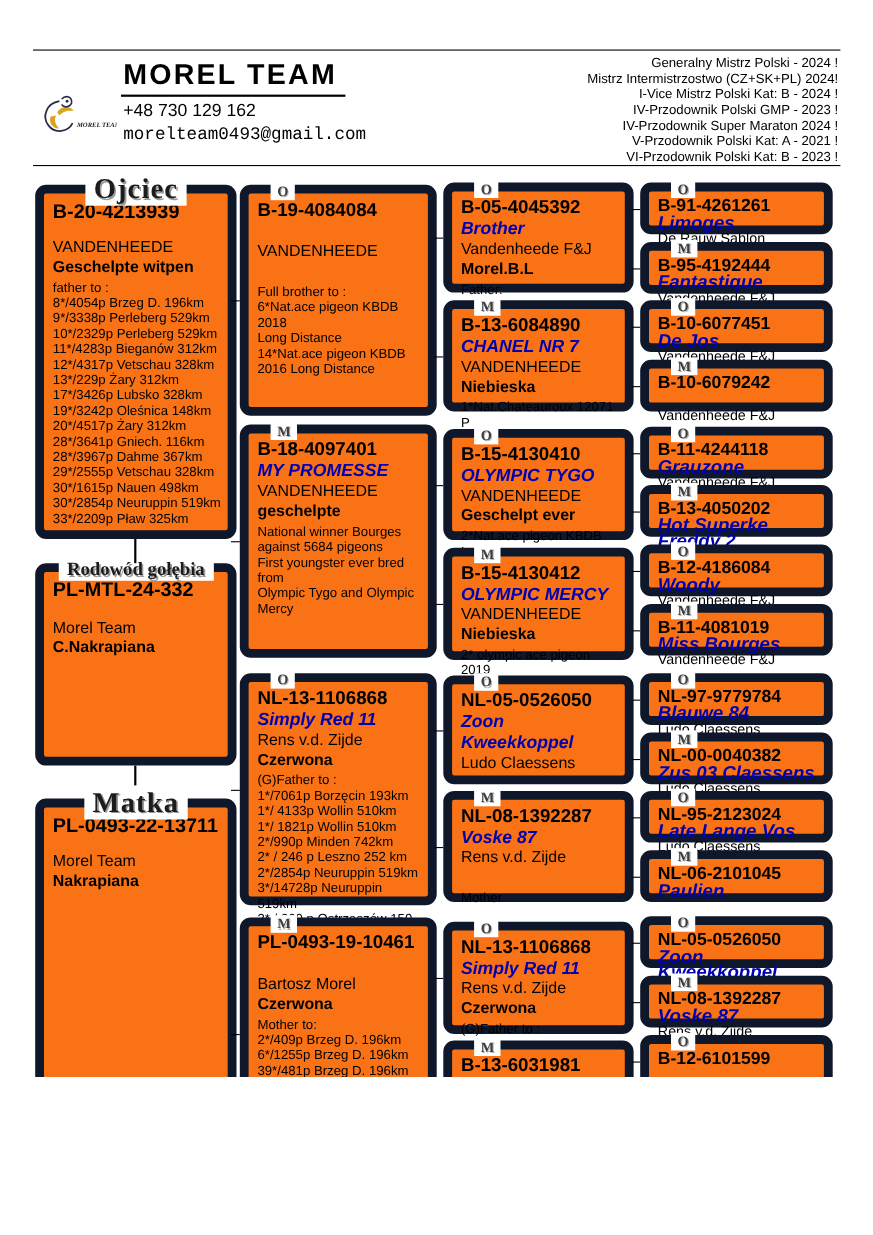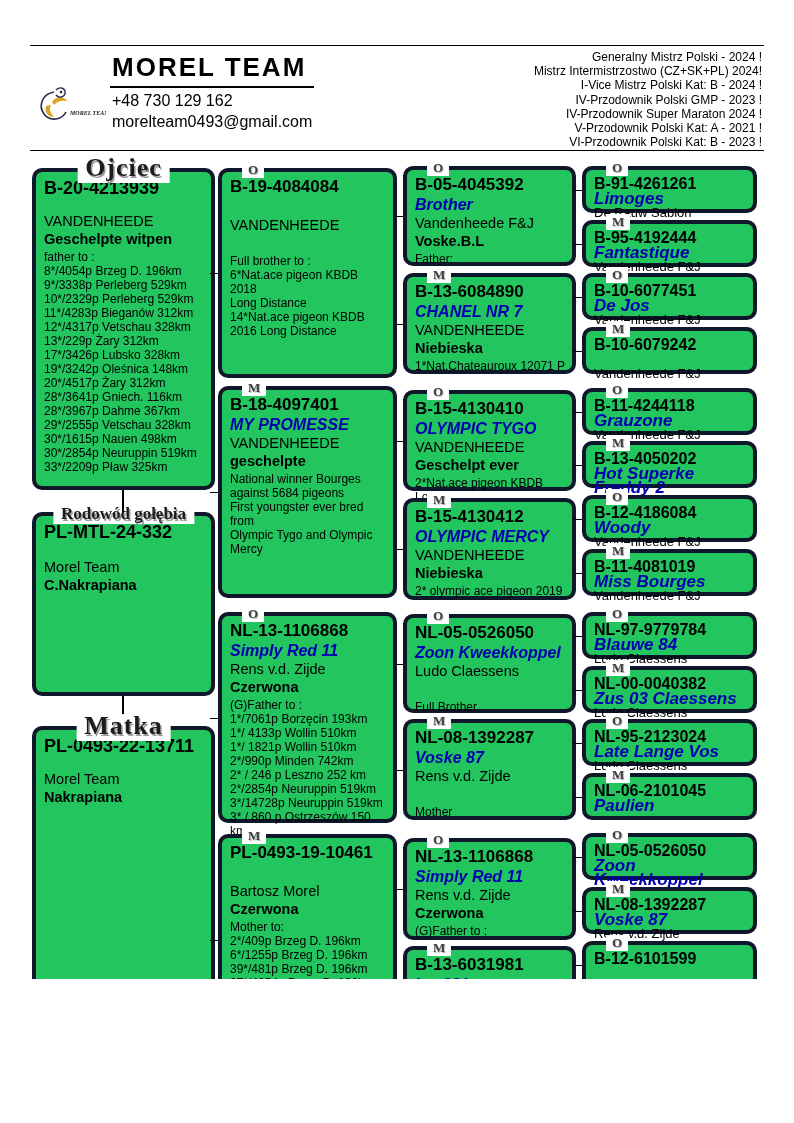--- a/index.html
+++ b/index.html
@@ -3,26 +3,26 @@
 <meta charset="utf-8">
 <style>
   html,body{margin:0;padding:0;background:#fff;}
   #page{position:relative;width:794px;height:979px;background:#fff;overflow:hidden;
         font-family:"Liberation Sans",sans-serif;color:#000;}
   .hrule{position:absolute;left:30px;width:734px;height:0;border-top:1.6px solid #000;}
   
   #brand-title{position:absolute;left:110px;top:52px;font-size:26px;font-weight:bold;
         letter-spacing:2px;border-bottom:2px solid #000;padding:0 8px 3px 2px;}
   #brand-phone{position:absolute;left:112px;top:92px;font-size:16px;}
-  #brand-email{position:absolute;left:112px;top:113px;font-size:16px;}
+  #brand-email{position:absolute;left:112px;top:113px;font-size:16px;font-family:Liberation Mono, monospace;}
   #logo{position:absolute;left:34px;top:84px;width:72px;height:48px;}
   #achievements{position:absolute;right:32px;top:50px;width:330px;text-align:right;
         font-size:12px;line-height:14.2px;white-space:pre-line;}
   
-  .pbox{position:absolute;background:#22c55e;border:4px solid #0f172a;border-radius:10px;
+  .pbox{position:absolute;background:#f97316;border:8px solid #0f172a;border-radius:10px;
         padding:5px 5px 2px 8px;box-sizing:border-box;}
   .legend{position:absolute;left:50%;transform:translateX(-50%);background:#fff;
         padding:0 8px;white-space:nowrap;font-family:"Liberation Serif",serif;font-weight:bold;
         color:#1c1c1c;text-shadow:1.5px 1.5px 0 #9a9a9a;}
   .legend.big{top:-19px;font-size:26px;letter-spacing:1px;}
   .legend.small{top:-12px;font-size:17px;text-align:right;}
   .marker{position:absolute;top:-10px;left:20px;background:#fff;padding:0 6px;
         font-family:"Liberation Serif",serif;font-weight:bold;font-size:13px;color:#3d3d3d;
         text-shadow:1px 1px 0 #b5b5b5;}
   .ring{font-size:17px;font-weight:bold;line-height:20px;}
@@ -163,21 +163,21 @@
 6*/1255p Brzeg D. 196km
 39*/481p Brzeg D. 196km
 97*/4054p Brzeg D. 196km</div>
   </div>
 
   <div class="pbox g3 child" style="left:403px;top:166px;width:173px;height:100px">
     <span class="marker">O</span>
     <div class="ring">B-05-4045392</div>
     <div class="pname">Brother</div>
     <div class="breeder">Vandenheede F&amp;J</div>
-    <div class="pcolor">Voske.B.L</div>
+    <div class="pcolor">Morel.B.L</div>
     <div class="info">Father:</div>
   </div>
   <div class="pbox g3 child" style="left:403px;top:273px;width:173px;height:101px">
     <span class="marker">M</span>
     <div class="ring">B-13-6084890</div>
     <div class="pname">CHANEL NR 7</div>
     <div class="breeder">VANDENHEEDE</div>
     <div class="pcolor">Niebieska</div>
     <div class="info">1*Nat.Chateauroux 12071 P</div>
   </div>

